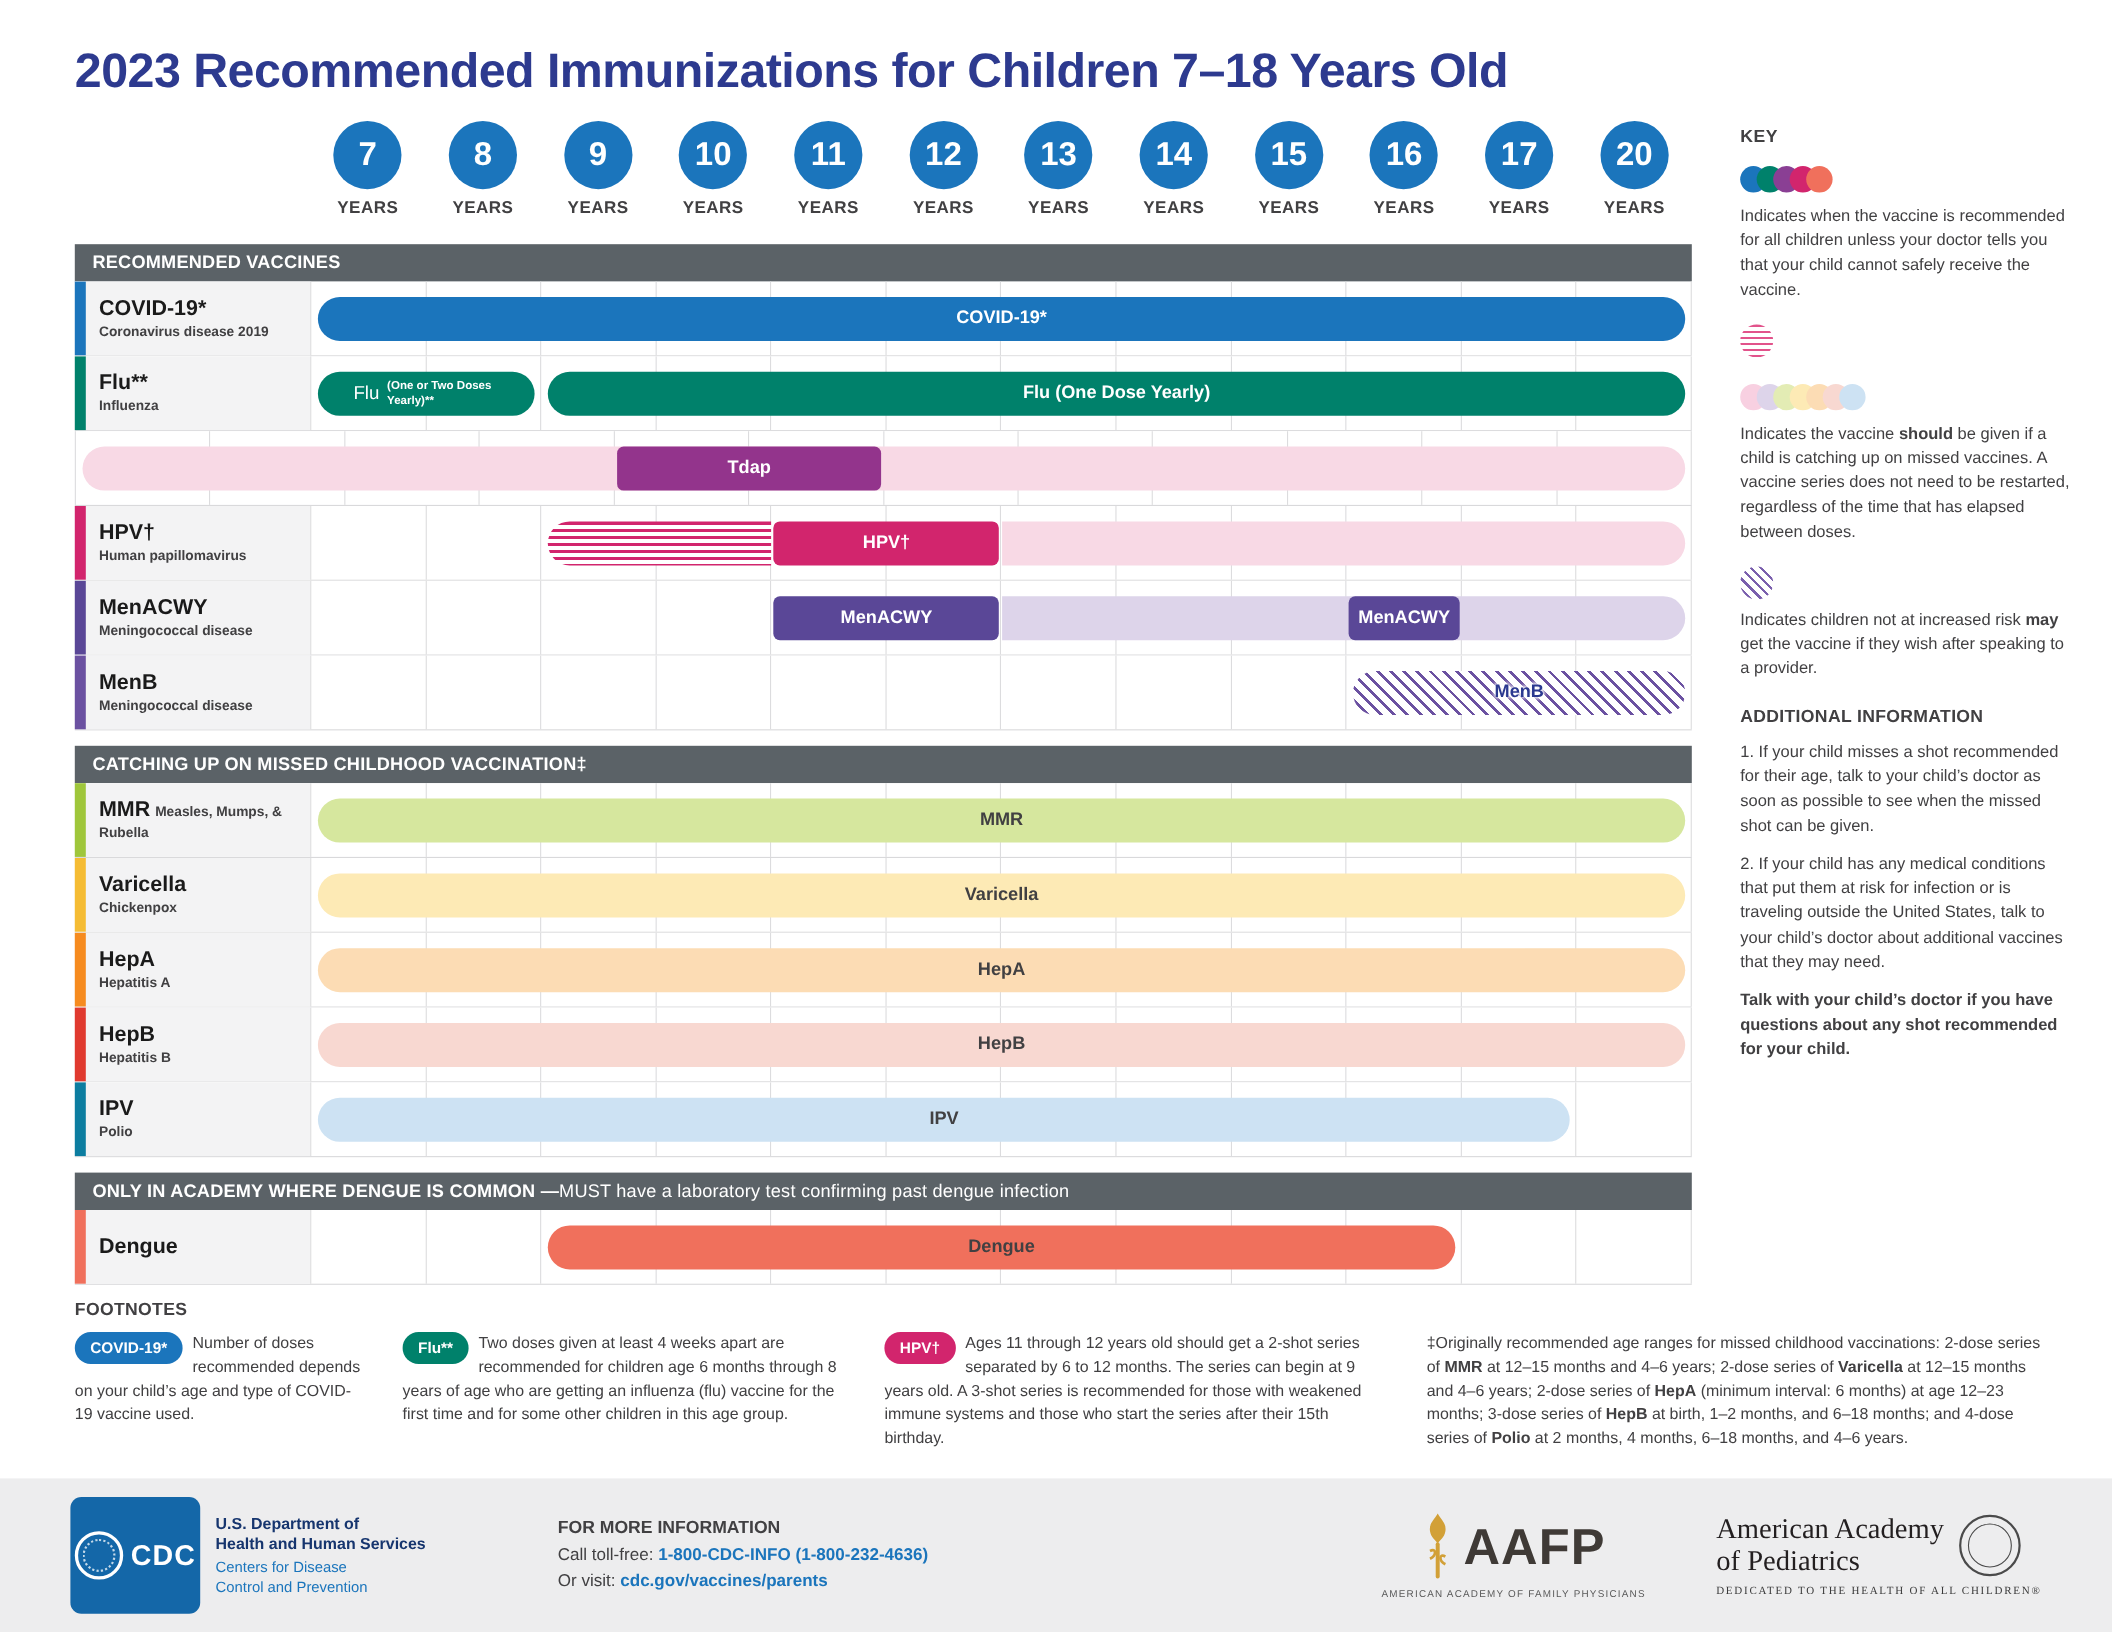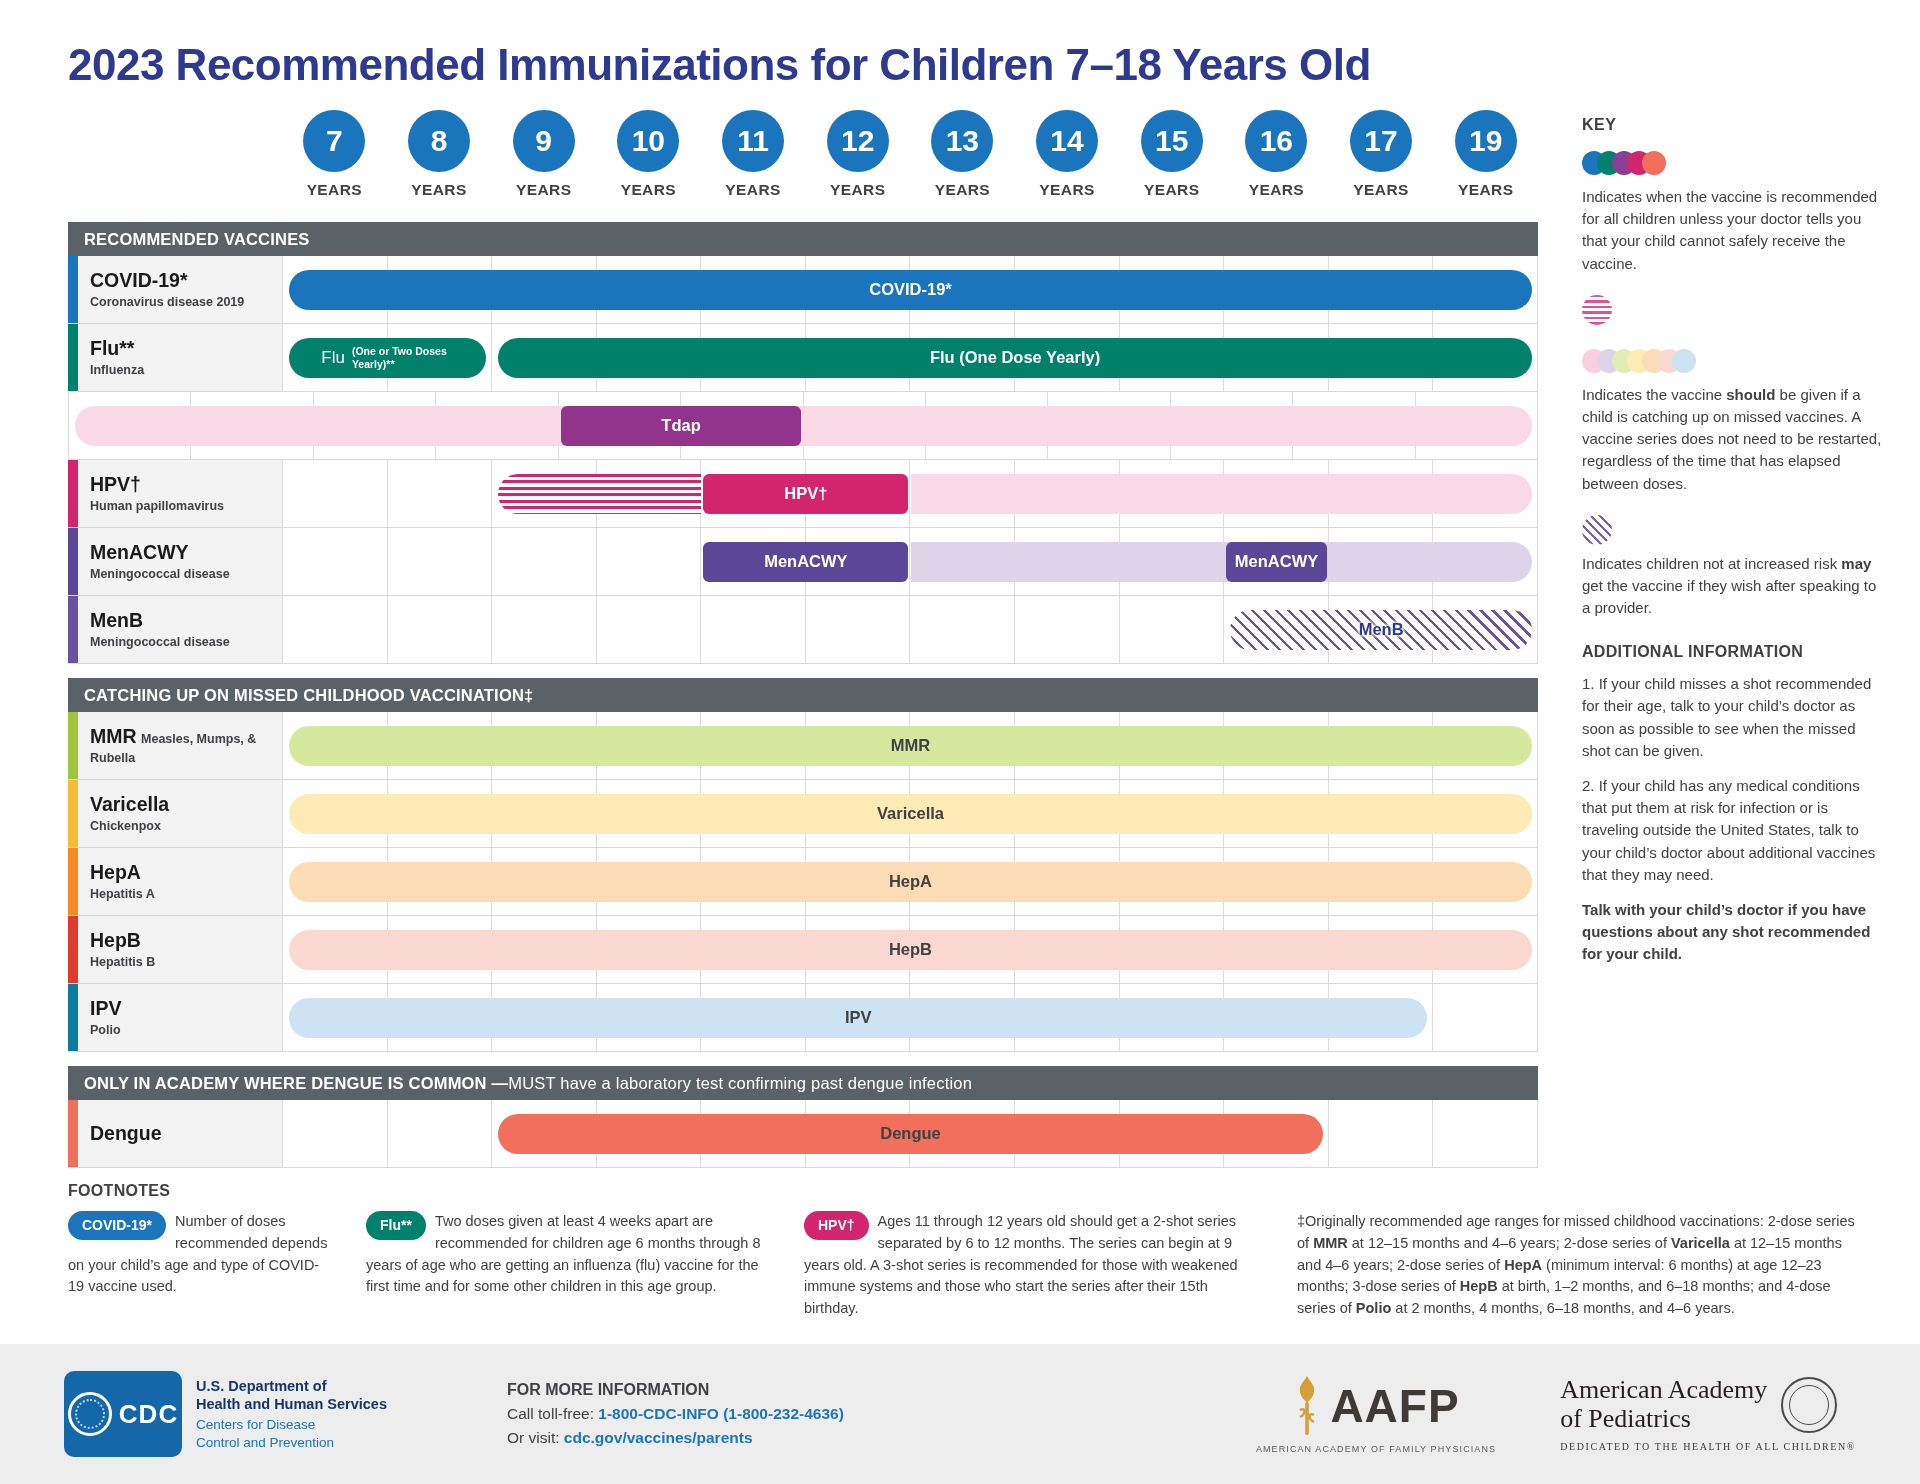--- a/index.html
+++ b/index.html
@@ -46,21 +46,21 @@
   .fn-row{display:flex;margin-top:11px}
   .fn-item{font-size:14.5px;line-height:1.5;color:#414042}
   .fn-item:nth-child(1){width:260px}
   .fn-item:nth-child(2){width:400px;margin-left:38px}
   .fn-item:nth-child(3){width:455px;margin-left:38px}
   .fn-item:nth-child(4){flex:1;margin-left:38px}
   .fn-pill{float:left;color:#fff;font-weight:bold;font-size:14px;padding:4px 14px;border-radius:16px;margin:0 9px 3px 0}
   
   .footer{position:absolute;left:0;right:0;bottom:0;height:140px;background:#ededee;display:flex;align-items:center;padding:0 64px}
   .cdc-wrap{display:flex;align-items:center;gap:14px}
-  .cdc-logo{width:118px;height:86px;background:#1467a8;border-radius:10px;display:flex;align-items:center;justify-content:center;gap:7px;flex:none}
+  .cdc-logo{width:118px;height:106px;background:#1467a8;border-radius:10px;display:flex;align-items:center;justify-content:center;gap:7px;flex:none}
   .cdc-seal{width:44px;height:44px;border-radius:50%;border:3px solid #fff;position:relative}
   .cdc-seal::after{content:"";position:absolute;inset:4px;border-radius:50%;border:2px dotted rgba(255,255,255,.75)}
   .cdc-text{color:#fff;font-weight:bold;font-size:26px;letter-spacing:1px}
   .hhs-bold{font-size:14.5px;font-weight:bold;color:#16356e;line-height:1.25}
   .hhs-light{font-size:13.5px;color:#1b75bc;line-height:1.3;margin-top:3px}
   .fmi{margin-left:120px}
   .fmi-h{font-size:16px;font-weight:bold;color:#414042}
   .fmi-line{font-size:15.5px;margin-top:6px;color:#414042}
   .link{color:#1b75bc;font-weight:bold;text-decoration:none}
   .aafp{margin-left:auto;display:flex;flex-direction:column;align-items:center}
@@ -122,21 +122,21 @@
           </div>
           <div class="age-cell">
             <div class="age-circle">16</div>
             <div class="age-unit">YEARS</div>
           </div>
           <div class="age-cell">
             <div class="age-circle">17</div>
             <div class="age-unit">YEARS</div>
           </div>
           <div class="age-cell">
-            <div class="age-circle">19</div>
+            <div class="age-circle">20</div>
             <div class="age-unit">YEARS</div>
           </div>
         </div>
       <div id="sections">
           <div class="section-header">
             <b>RECOMMENDED VACCINES</b>
           </div>
           <div class="vrow">
             <div class="vlabel" style="border-left-color: rgb(27, 117, 188);">
               <div class="vlabel-text">

